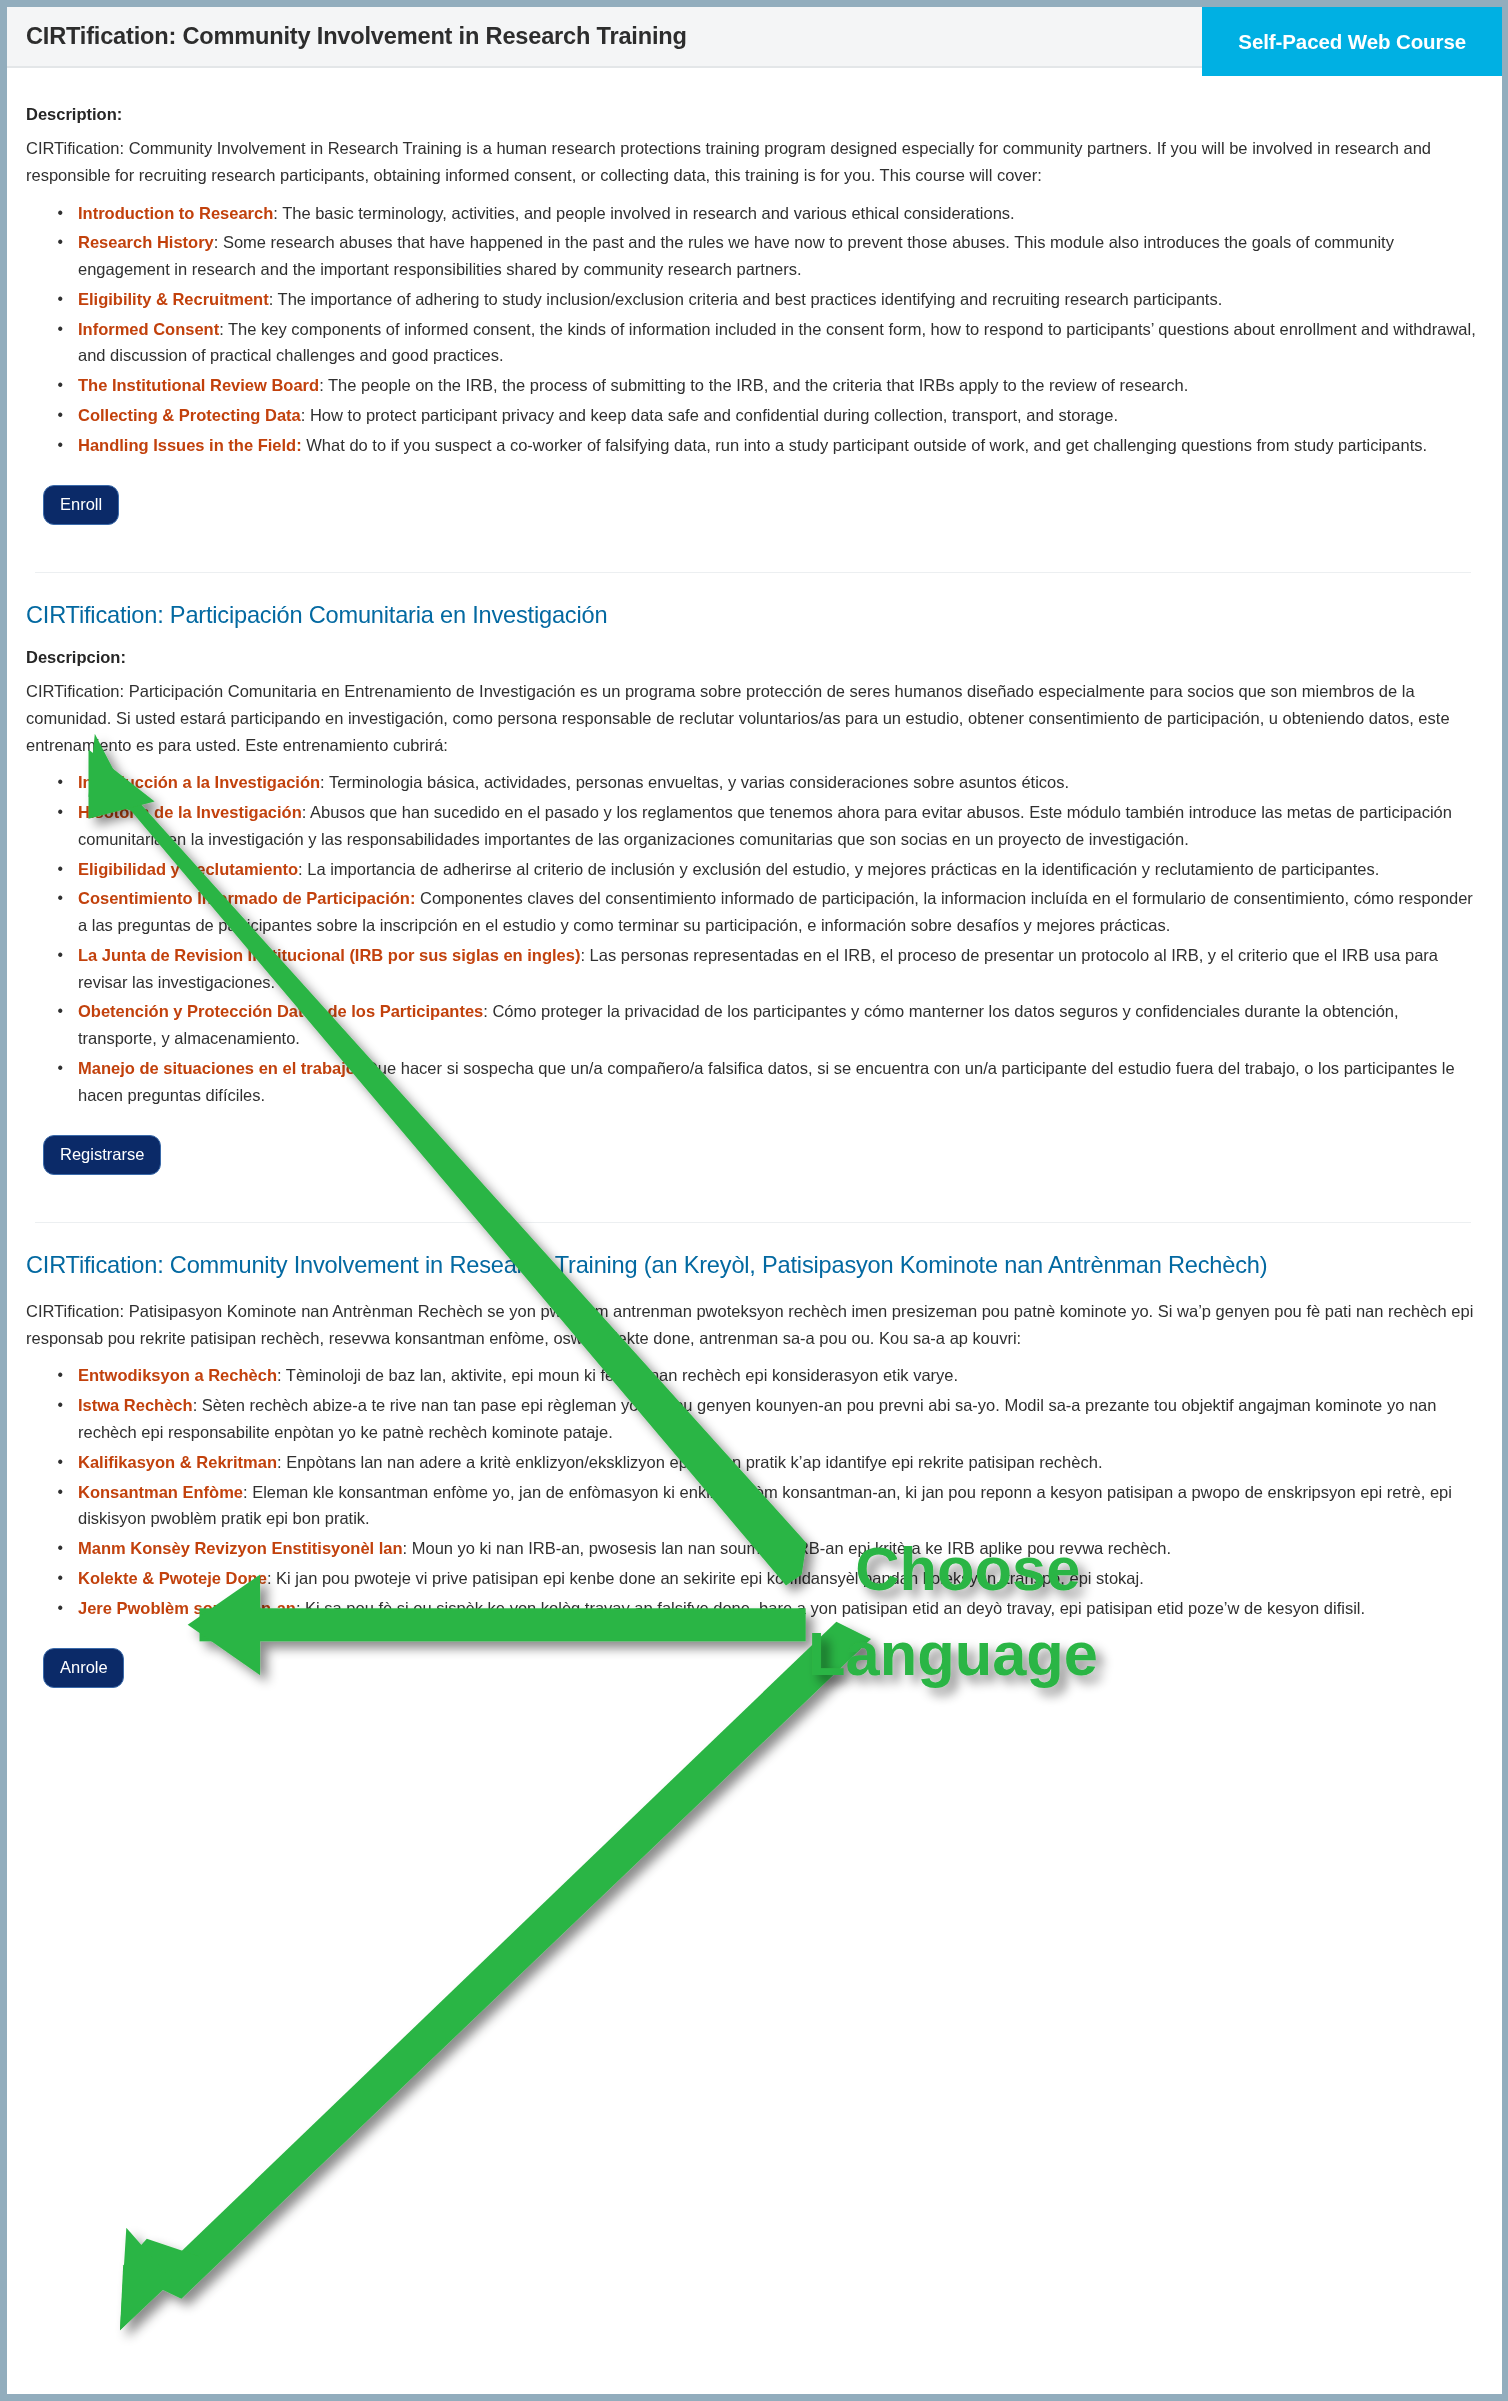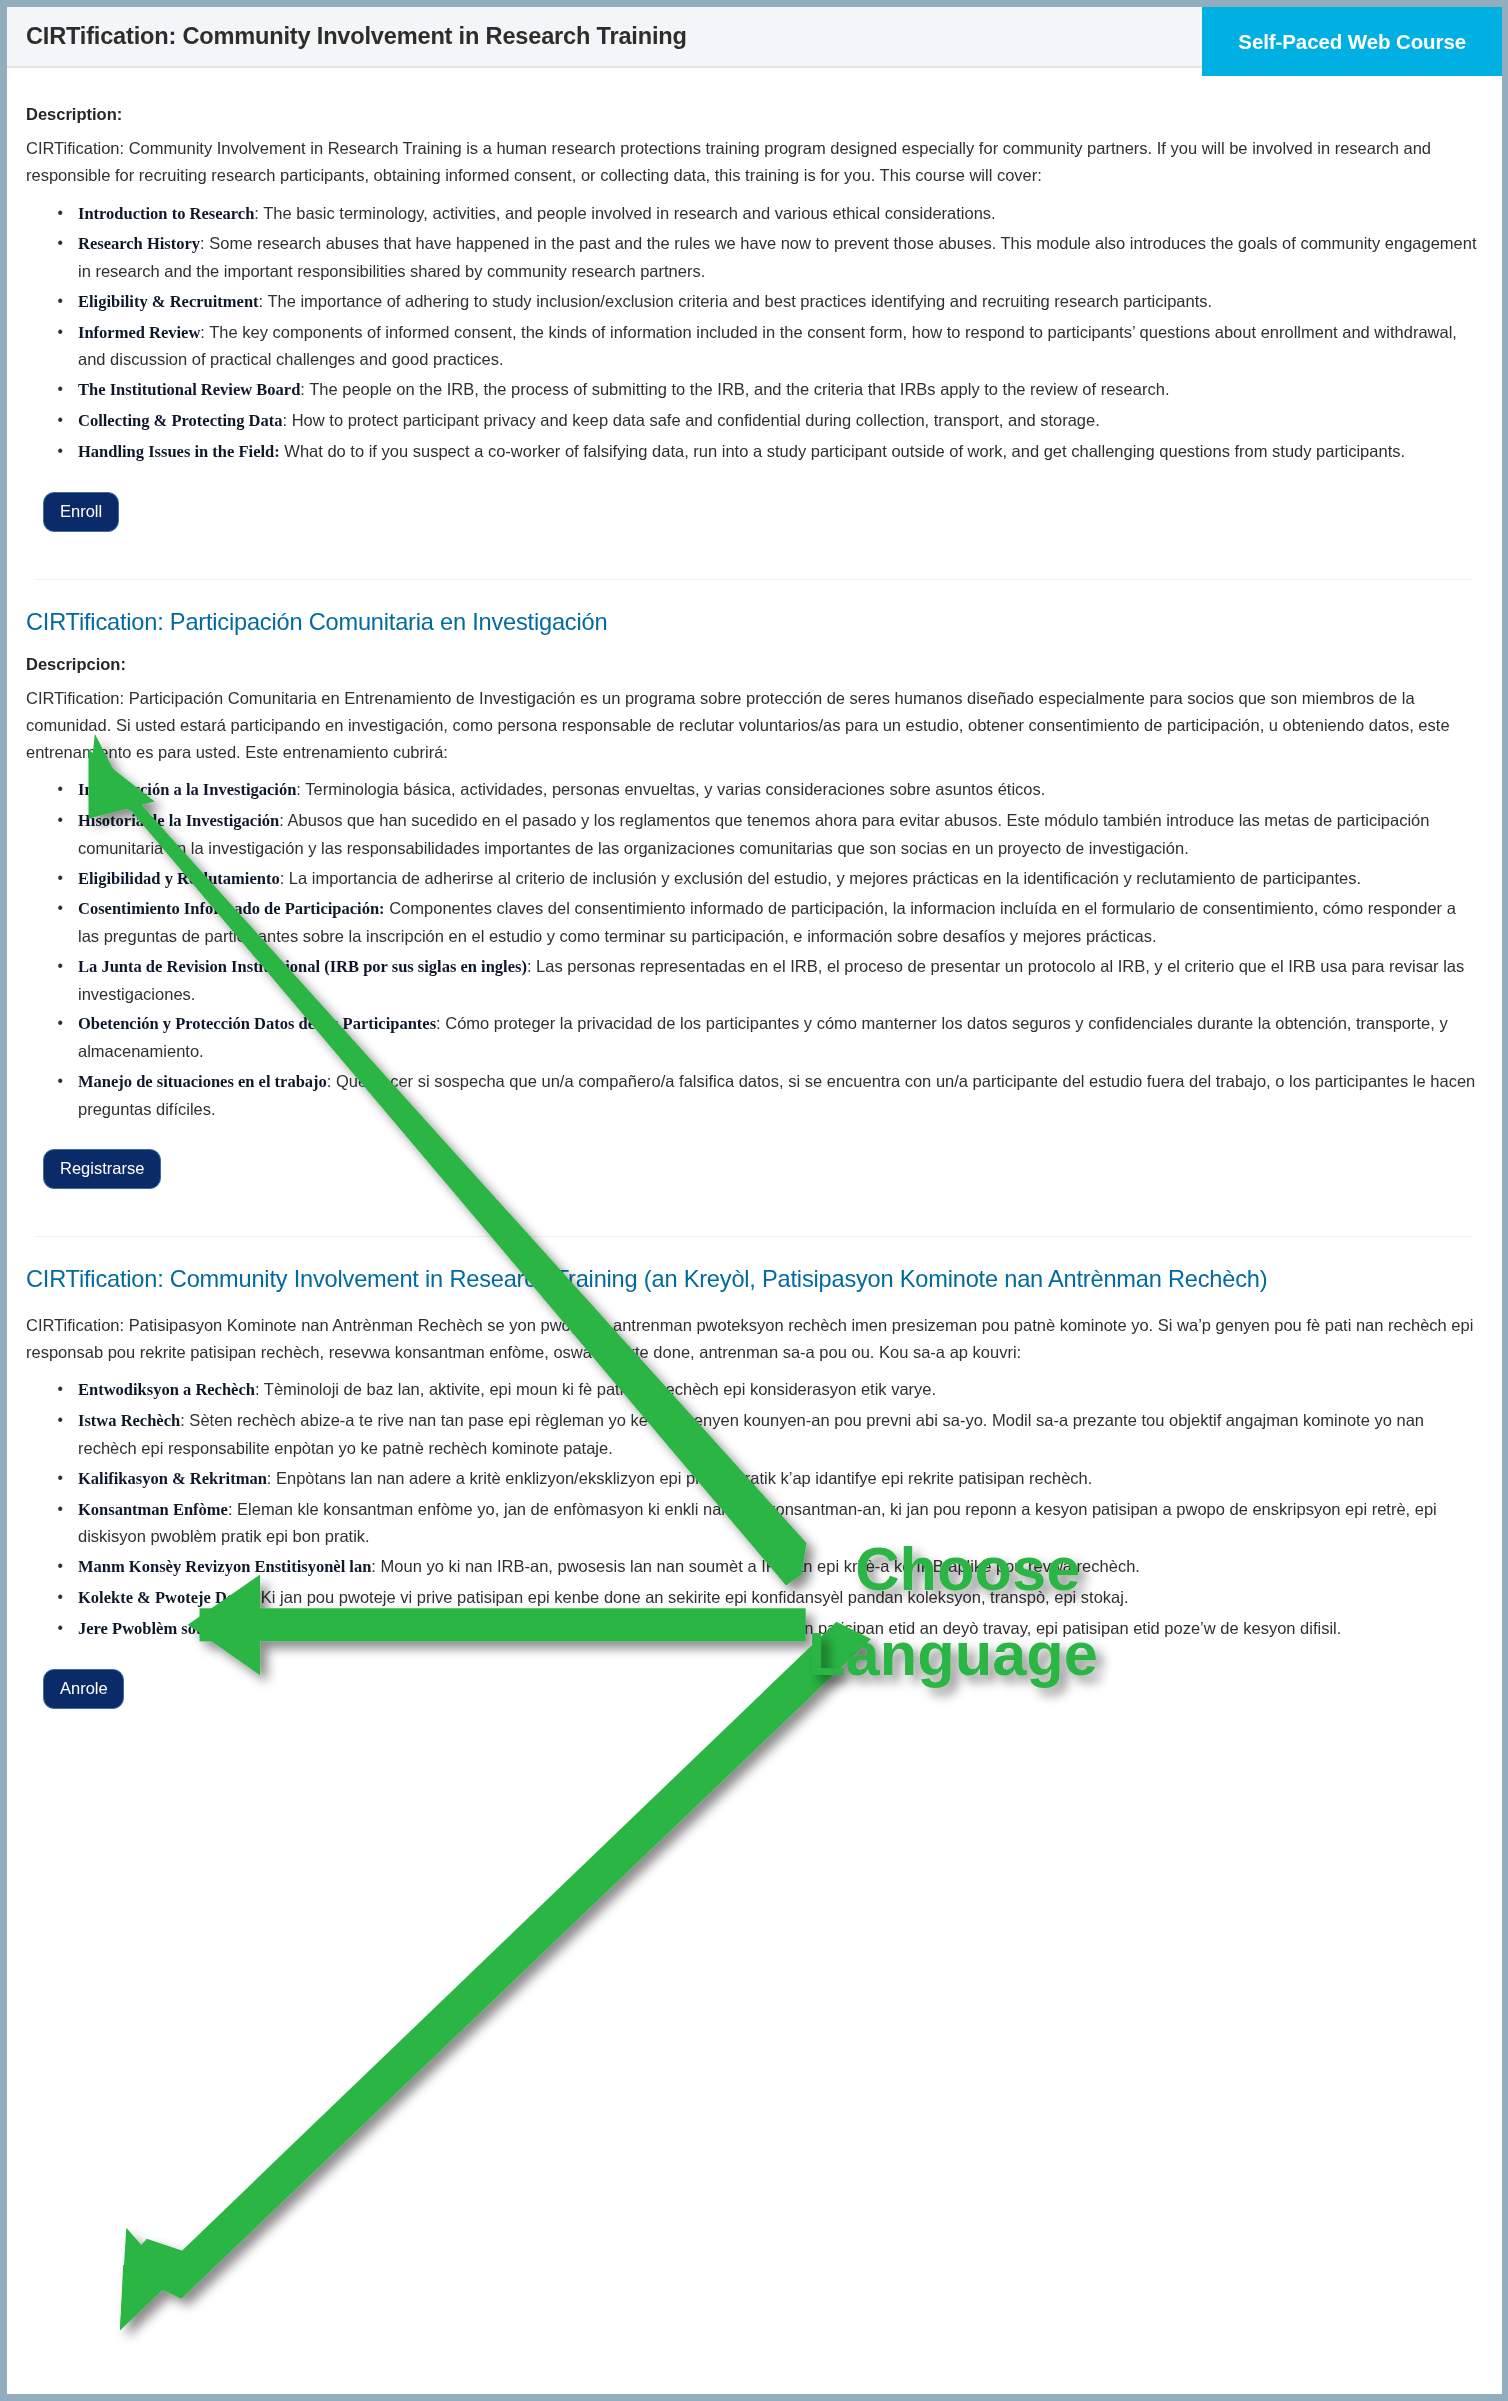--- a/index.html
+++ b/index.html
@@ -109,21 +109,21 @@
     max-width: 1409px;
   }
   ul.topics li::before {
     content: "\2022";
     position: absolute;
     left: -20.5px;
     top: 0;
     color: #303030;
     font-size: 15.7px;
   }
-  ul.topics li b { font-weight: bold; color: #0f172a; font-family: Liberation Serif, serif; }
+  ul.topics li b { font-weight: bold; color: #c2410c; }
 
   
   .btn-row { padding: 23.6px 0 20.5px 17.3px; }
   .btn {
     display: inline-block;
     background: #0b2a68;
     color: #ffffff;
     border: 1.6px solid #3a6aaa;
     border-radius: 11px;
     font-size: 19.7px;
@@ -159,21 +159,21 @@
   <div class="content">
 
     <div class="section">
 
       <div class="label" style="margin-top:22px">Description:</div>
       <p class="para">CIRTification: Community Involvement in Research Training is a human research protections training program designed especially for community partners. If you will be involved in research and responsible for recruiting research participants, obtaining informed consent, or collecting data, this training is for you.  This course will cover:</p>
       <ul class="topics">
           <li><b>Introduction to Research</b><span>: The basic terminology, activities, and people involved in research and various ethical considerations.</span></li>
           <li><b>Research History</b><span>: Some research abuses that have happened in the past and the rules we have now to prevent those abuses.  This module also introduces the goals of community engagement in research and the important responsibilities shared by community research partners.</span></li>
           <li><b>Eligibility &amp; Recruitment</b><span>: The importance of adhering to study inclusion/exclusion criteria and best practices identifying and recruiting research participants.</span></li>
-          <li><b>Informed Review</b><span>: The key components of informed consent, the kinds of information included in the consent form, how to respond to participants’ questions about enrollment and withdrawal, and discussion of practical challenges and good practices.</span></li>
+          <li><b>Informed Consent</b><span>: The key components of informed consent, the kinds of information included in the consent form, how to respond to participants’ questions about enrollment and withdrawal, and discussion of practical challenges and good practices.</span></li>
           <li><b>The Institutional Review Board</b><span>: The people on the IRB, the process of submitting to the IRB, and the criteria that IRBs apply to the review of research.</span></li>
           <li><b>Collecting &amp; Protecting Data</b><span>: How to protect participant privacy and keep data safe and confidential during collection, transport, and storage.</span></li>
           <li><b>Handling Issues in the Field:</b><span> What do to if you suspect a co-worker of falsifying data, run into a study participant outside of work, and get challenging questions from study participants.</span></li>
         </ul>
       <div class="btn-row">
         <button class="btn btn-small">Enroll</button>
       </div>
     </div>
 
     <hr class="hr">

